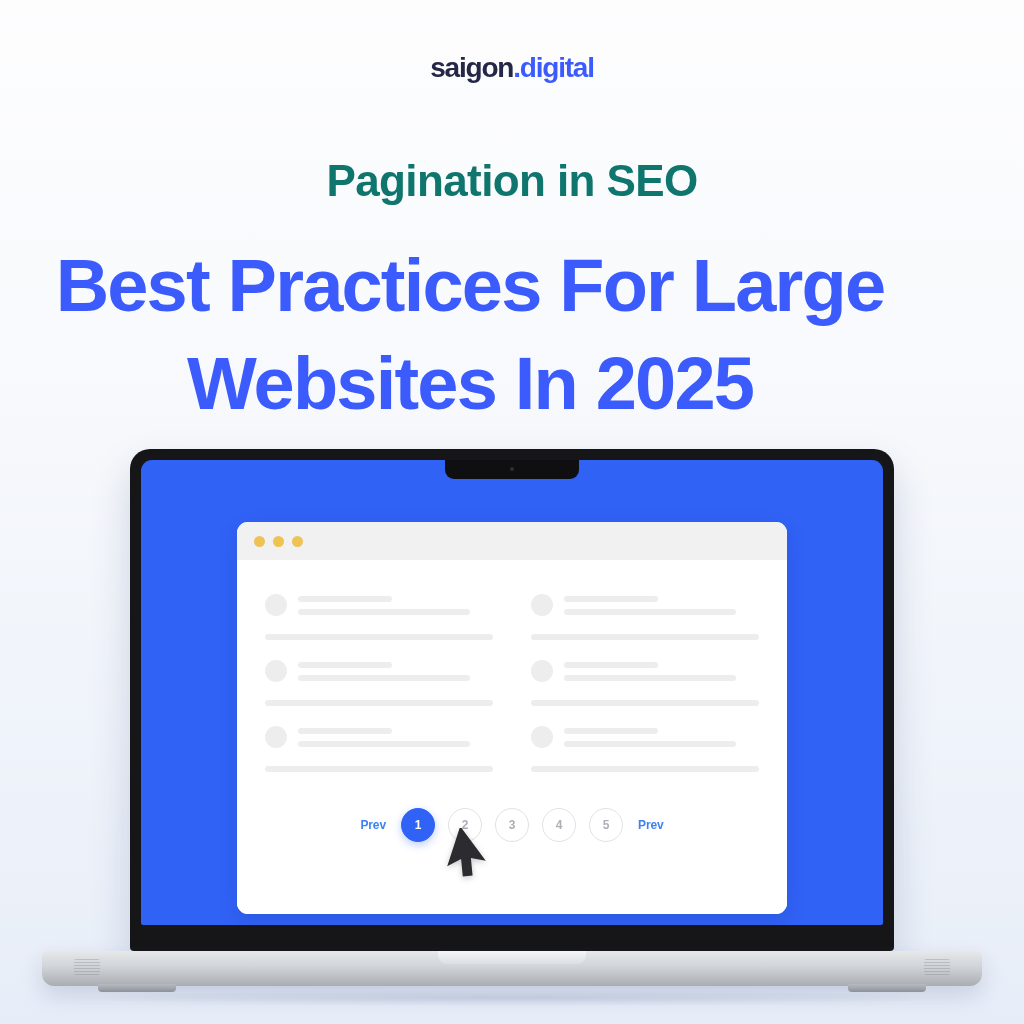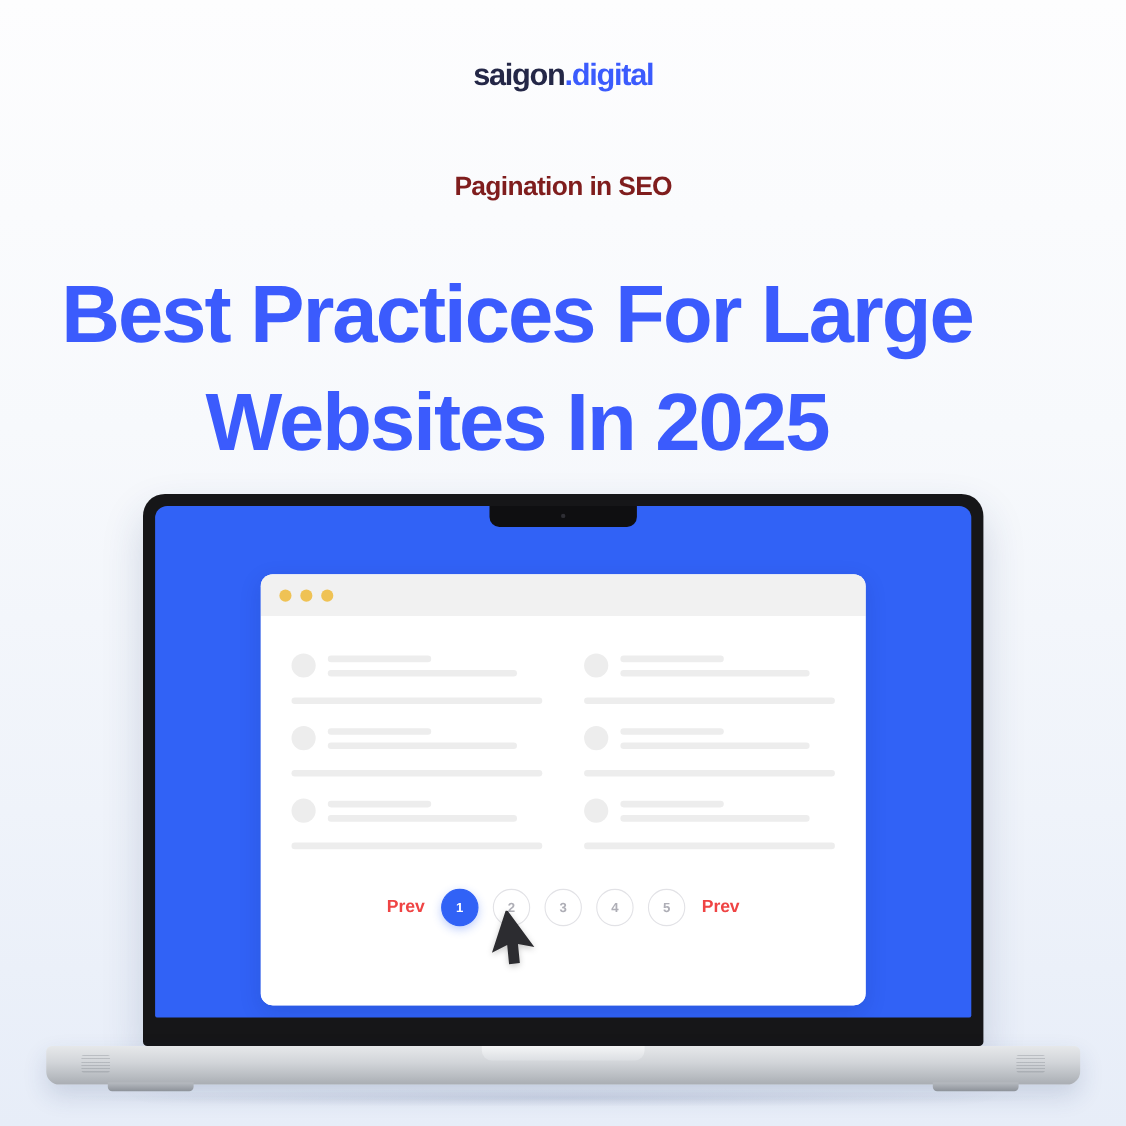--- a/index.html
+++ b/index.html
@@ -33,23 +33,23 @@
   .logo-dark { color: #242747; }
   .logo-blue { color: #3B5BFD; }
 
   
   .eyebrow {
     position: absolute;
     top: 156px;
     left: 0;
     width: 1024px;
     text-align: center;
-    font-size: 24px;
+    font-size: 44px;
     font-weight: 700;
-    color: #7f1d1d;
+    color: #0f766e;
     letter-spacing: -0.6px;
   }
 
   
   .headline {
     position: absolute;
     top: 237px;
     left: 0;
     width: 940px;
     text-align: center;
@@ -191,23 +191,23 @@
     position: absolute;
     left: 0;
     bottom: 72px;
     width: 100%;
     display: flex;
     align-items: center;
     justify-content: center;
     gap: 13px;
   }
   .page-nav {
-    font-size: 16px;
+    font-size: 12px;
     font-weight: 700;
-    color: #ef4444;
+    color: #3b82f6;
     letter-spacing: -0.1px;
     padding: 0 2px;
   }
   .page-num {
     width: 34px;
     height: 34px;
     border-radius: 50%;
     border: 1px solid #E2E2E6;
     display: flex;
     align-items: center;

